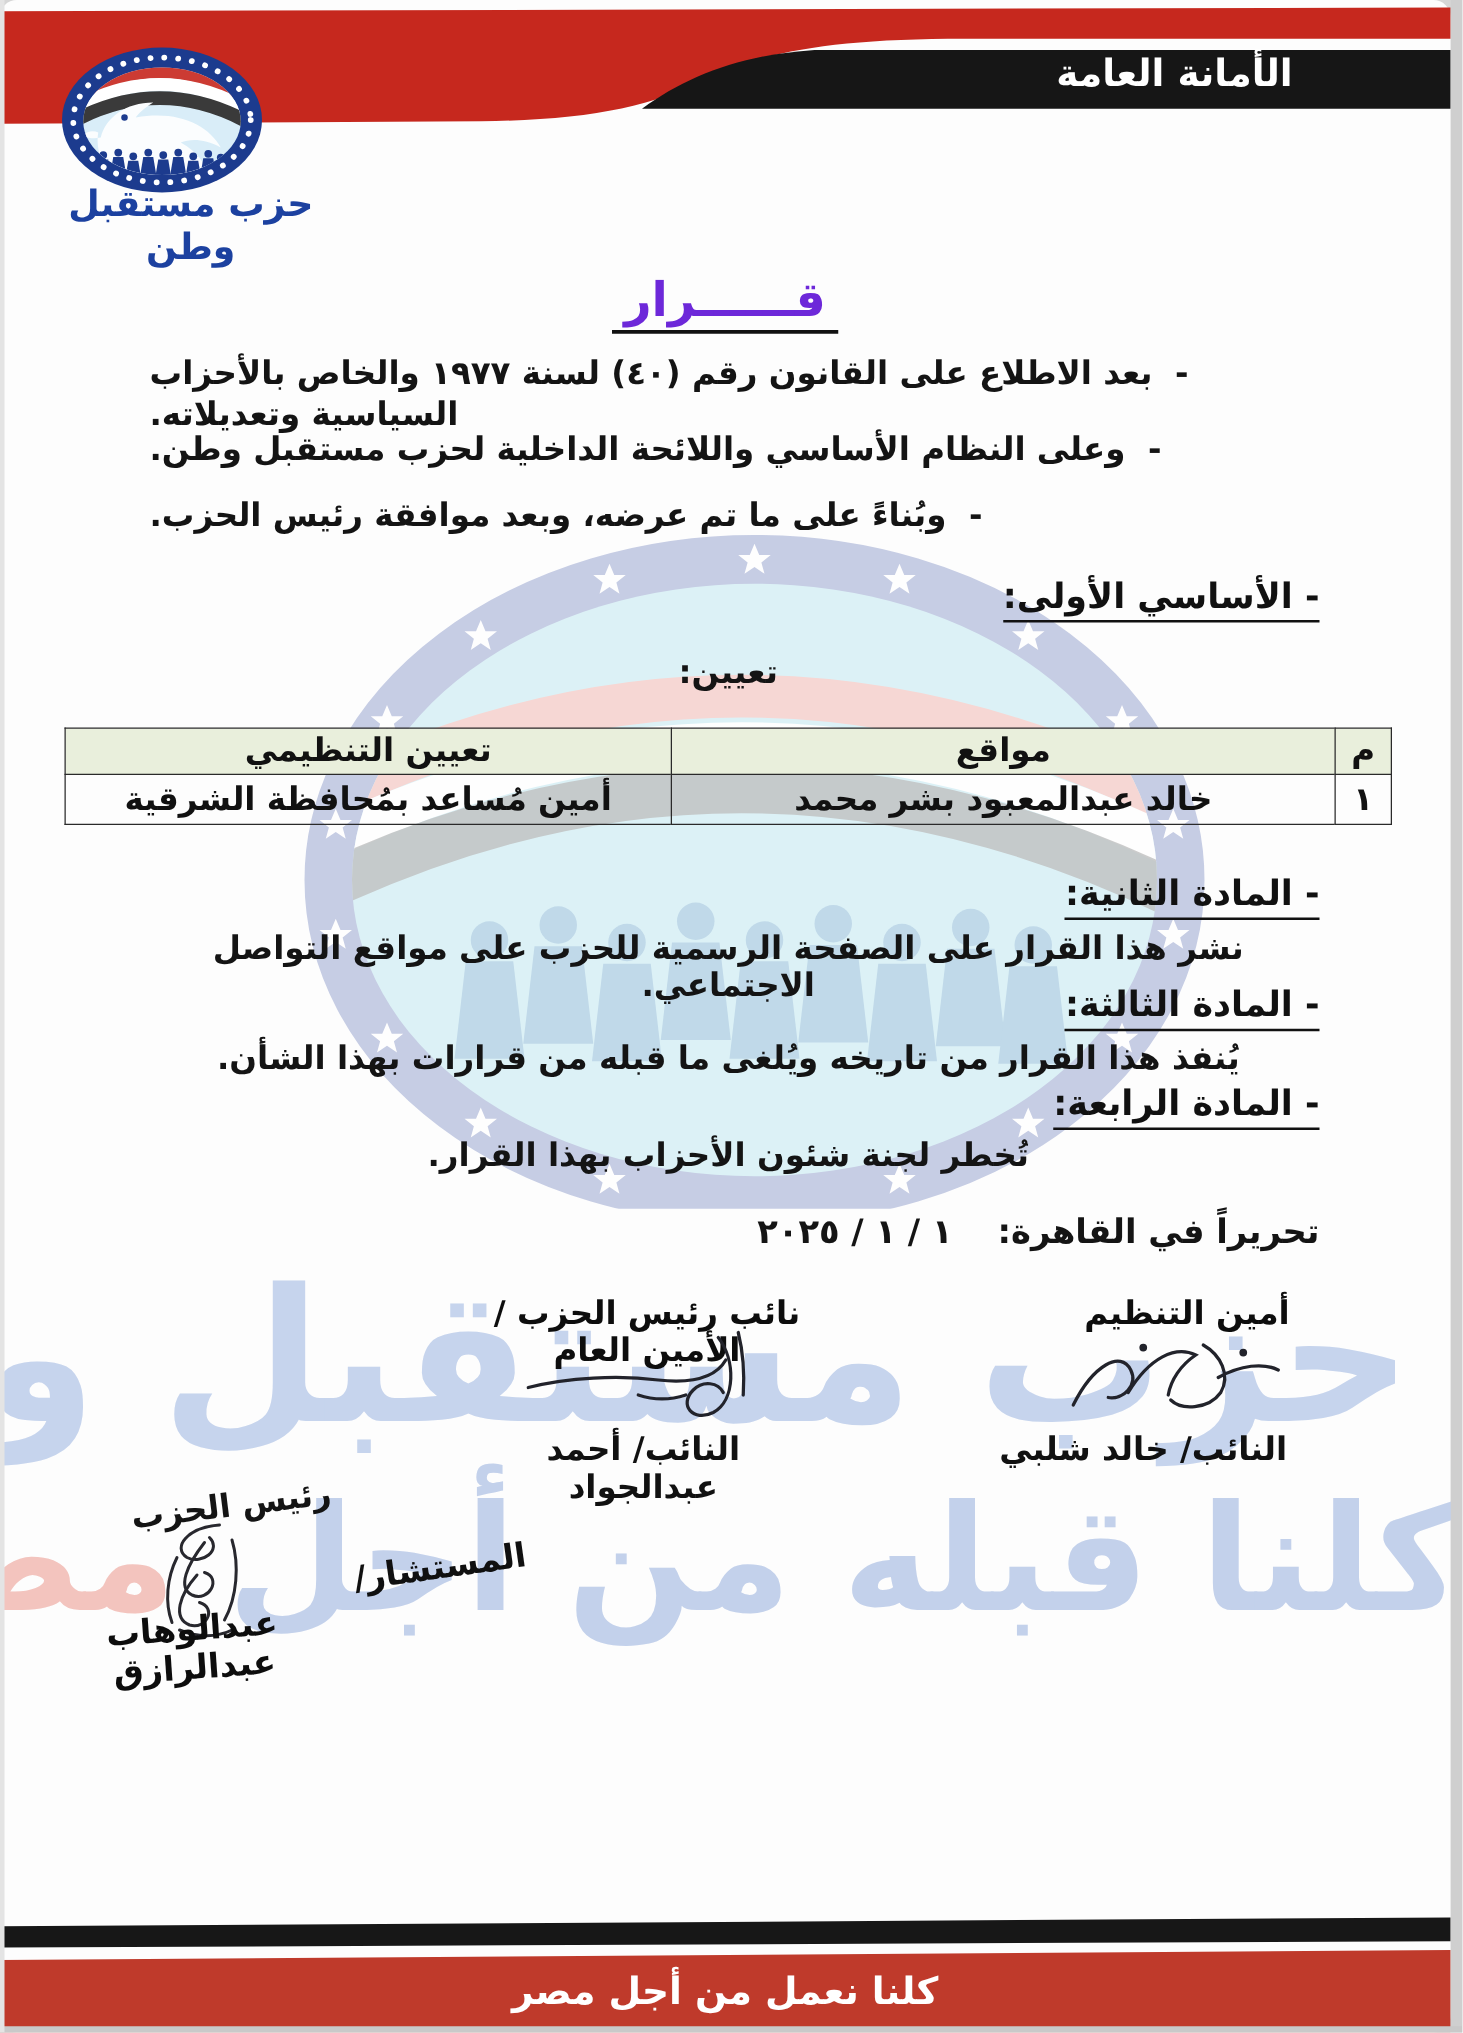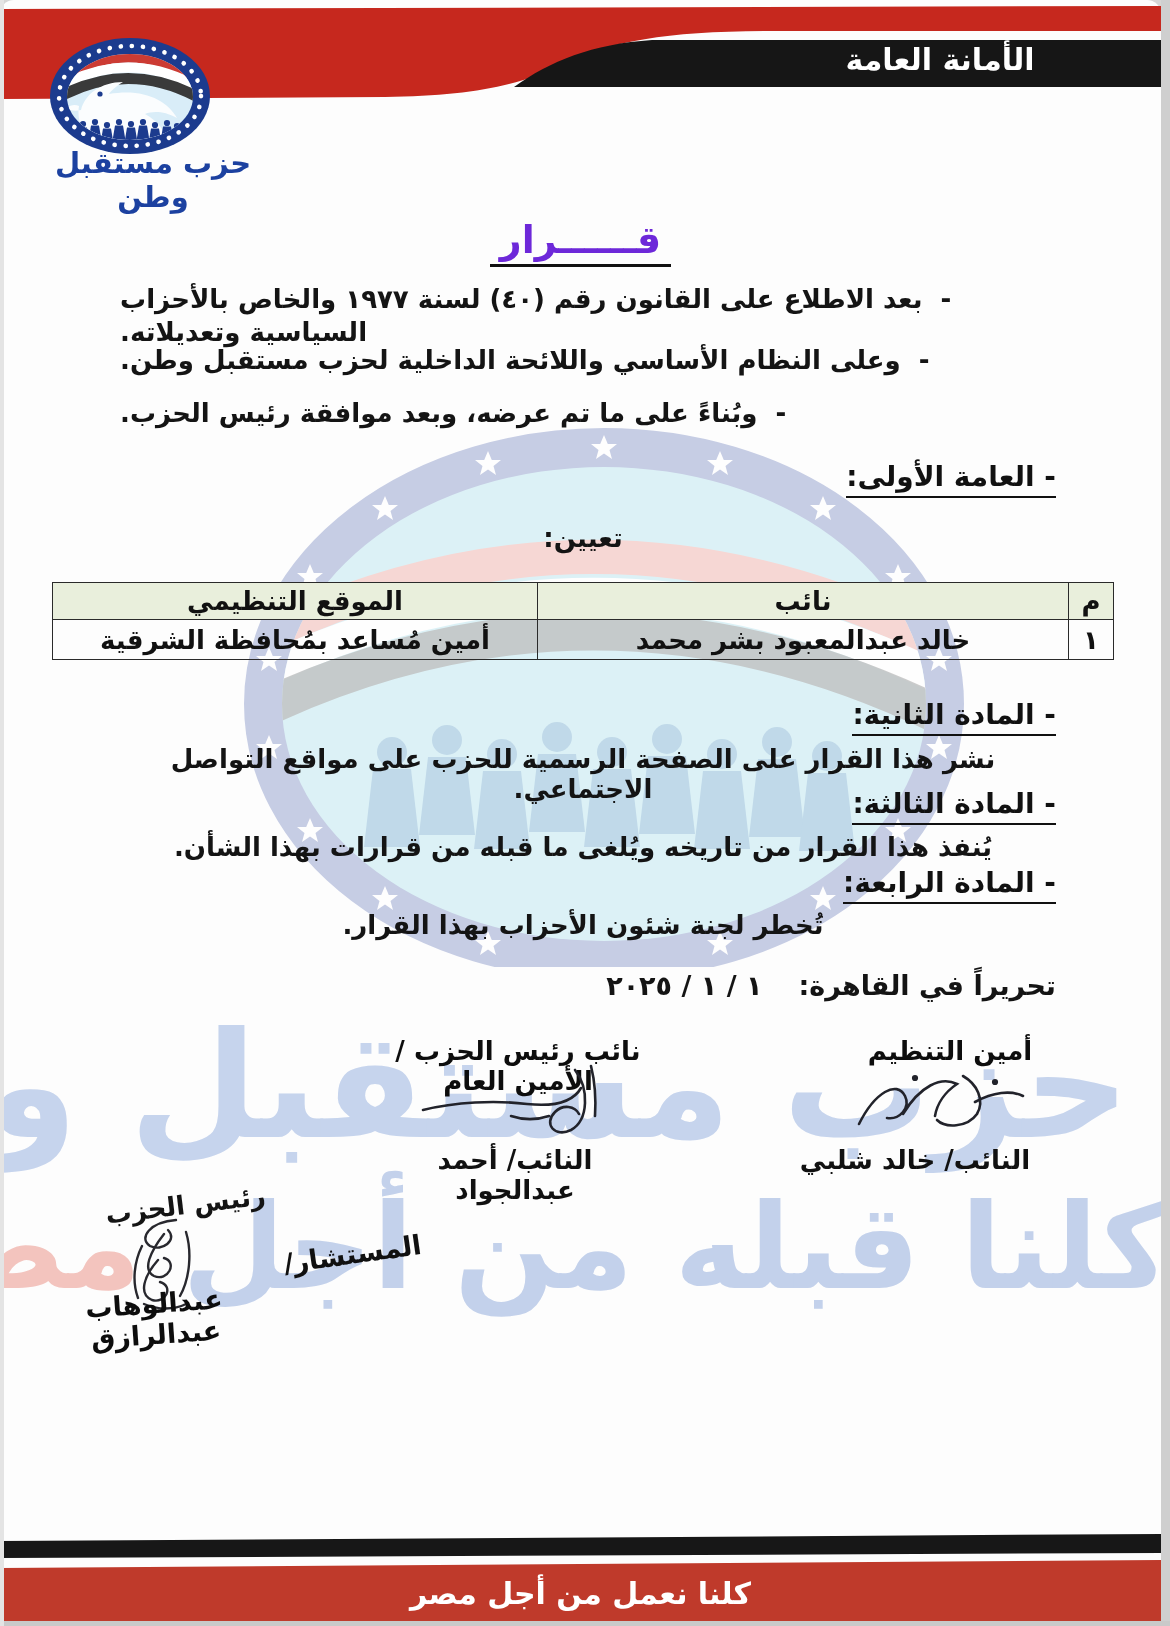--- a/index.html
+++ b/index.html
@@ -178,32 +178,32 @@
     <span class="pfx">-</span><span>بعد الاطلاع على القانون رقم (٤٠) لسنة ١٩٧٧ والخاص بالأحزاب السياسية وتعديلاته.</span>
   </div>
   <div class="abs bullet" style="top:344px">
     <span class="pfx">-</span><span>وعلى النظام الأساسي واللائحة الداخلية لحزب مستقبل وطن.</span>
   </div>
   <div class="abs bullet" style="top:397px">
     <span class="pfx">-</span><span>وبُناءً على ما تم عرضه، وبعد موافقة رئيس الحزب.</span>
   </div>
 
   <div class="abs art-h" style="top:460px">
-    <span>- العامة الأولى:</span>
+    <span>- الأساسي الأولى:</span>
   </div>
   <div class="abs art-b" style="top:523px">
     <span>تعيين:</span>
   </div>
 
   <table id="appoint-table" class="abs">
     <thead>
       <tr>
         <th class="col-m">م</th>
-        <th class="col-name">نائب</th>
-        <th>الموقع التنظيمي</th>
+        <th class="col-name">مواقع</th>
+        <th>تعيين التنظيمي</th>
       </tr>
     </thead>
     <tbody>
       <tr>
         <td>١</td>
         <td>خالد عبدالمعبود بشر محمد</td>
         <td>أمين مُساعد بمُحافظة الشرقية</td>
       </tr>
     </tbody>
   </table>

